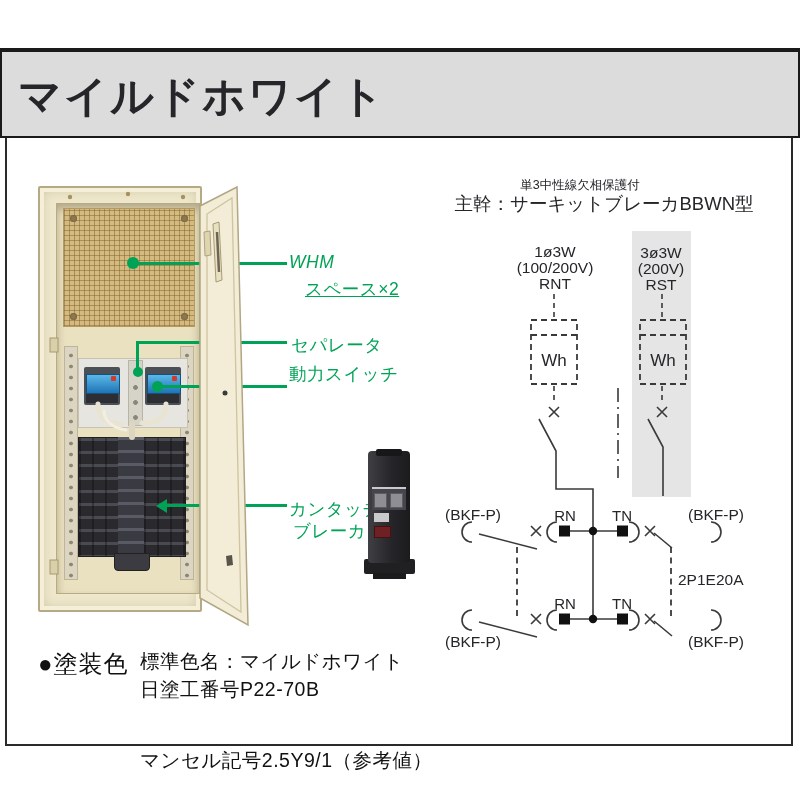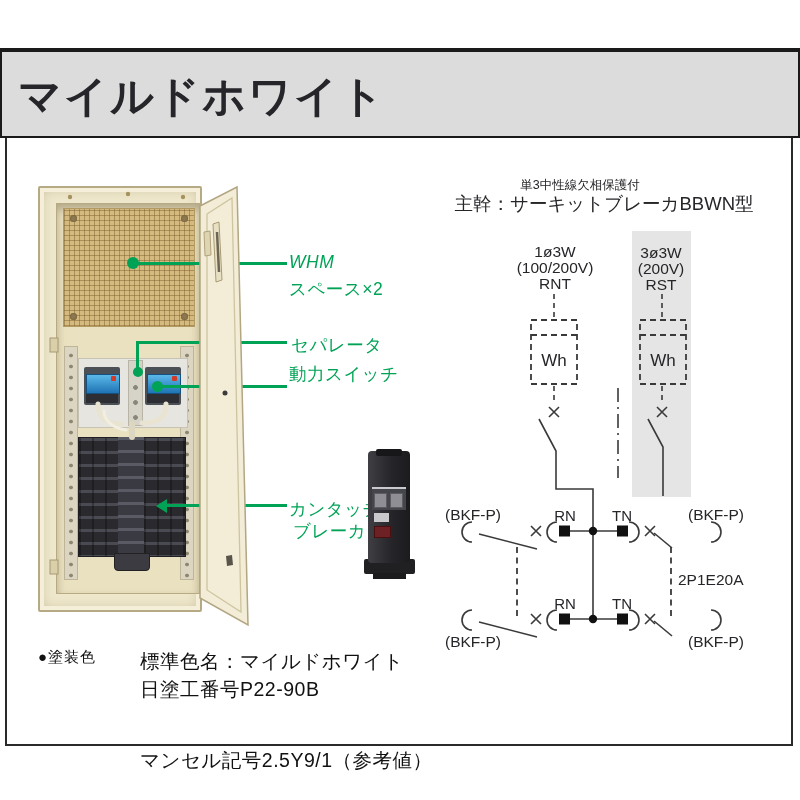--- a/index.html
+++ b/index.html
@@ -64,21 +64,21 @@
   .kb-cap{position:absolute;left:10px;top:0px;width:26px;height:7px;background:#17171a;border-radius:2px;}
   .kb-band{position:absolute;left:6px;top:38px;width:34px;height:21px;background:#45454c;
            border-top:2px solid #c9c9ce;}
   .kb-key{position:absolute;top:4px;width:11px;height:13px;background:#8e8e94;border:1px solid #5c5c62;}
   .kb-label{position:absolute;left:8px;top:64px;width:15px;height:9px;background:#c9c9cb;}
   .kb-red{position:absolute;left:8px;top:77px;width:15px;height:10px;background:#6e2125;border:1px solid #49100f;}
   .kb-base{position:absolute;left:-2px;top:110px;width:51px;height:15px;background:#202023;border-radius:2px;}
   .kb-foot{position:absolute;left:7px;top:124px;width:33px;height:6px;background:#1b1b1d;}
 
   
-  .paint-heading{position:absolute;left:38px;top:648px;font-size:15px;color:#111;letter-spacing:1px;}
+  .paint-heading{position:absolute;left:38px;top:648px;font-size:24px;color:#111;letter-spacing:1px;}
   .paint-line{position:absolute;left:140px;font-size:19.5px;color:#111;letter-spacing:.5px;white-space:nowrap;}
 
   
   svg.overlay{position:absolute;left:0;top:0;width:800px;height:800px;pointer-events:none;}
   svg.overlay text{fill:#26262a;font-family:"Liberation Sans","DejaVu Sans",sans-serif;}
   .t12{font-size:12.5px;} .t15{font-size:15px;} .t16{font-size:15.5px;}
   .t17{font-size:17px;} .t18{font-size:18.5px;}
   .wire{stroke:#3a3a3a;stroke-width:1.6;fill:none;}
   .wired{stroke:#3a3a3a;stroke-width:1.6;fill:none;stroke-dasharray:5 4;}
   .wirebox{stroke:#3a3a3a;stroke-width:1.8;fill:none;stroke-dasharray:6 4;}
@@ -123,21 +123,21 @@
   </div>
   <div class="sep-strip"></div>
 
   <div class="breaker-array"></div>
   <div class="array-center"></div>
   <div class="array-foot"></div>
 
   <div class="g-dot" style="left:127px;top:257px;width:12px;height:12px;"></div>
   <div class="g-line" style="left:133px;top:262px;width:154px;height:3px;"></div>
   <div class="g-label" style="left:289px;top:252px;font-style:italic;">WHM</div>
-  <div class="g-label" style="left:289px;top:277px;">スペース×2</div>
+  <div class="g-label" style="left:305px;top:277px;text-decoration:underline;">スペース×2</div>
 
   <div class="g-line" style="left:136px;top:341px;width:151px;height:3px;"></div>
   <div class="g-line" style="left:136px;top:341px;width:3px;height:31px;"></div>
   <div class="g-dot" style="left:133px;top:367px;width:10px;height:10px;"></div>
   <div class="g-label" style="left:291px;top:333px;font-family:Liberation Serif, serif;">セパレータ</div>
 
   <div class="g-dot" style="left:152px;top:381px;width:11px;height:11px;"></div>
   <div class="g-line" style="left:158px;top:385px;width:129px;height:3px;"></div>
   <div class="g-label" style="left:289px;top:362px;">動力スイッチ</div>
 
@@ -254,16 +254,16 @@
         <path class="wire" d="M629,610 A9,9 0 0 1 629,630"></path>
         <path class="wire" d="M645,614 L655,624 M655,614 L645,624"></path>
         <path class="wire" d="M654,621 L672,636"></path>
         <path class="wire" d="M711,610 A9,9 0 0 1 711,630"></path>
       </g>
     </g>
   </svg>
 
   <div class="paint-heading">●塗装色</div>
   <div class="paint-line" style="top:648px;">標準色名：マイルドホワイト</div>
-  <div class="paint-line" style="top:676px;">日塗工番号P22-90B</div>
+  <div class="paint-line" style="top:676px;">日塗工番号P22-70B</div>
   <div class="paint-line" style="top:703px;margin-top:44px;">マンセル記号2.5Y9/1（参考値）</div>
 
 </div>
 
 </body></html>

